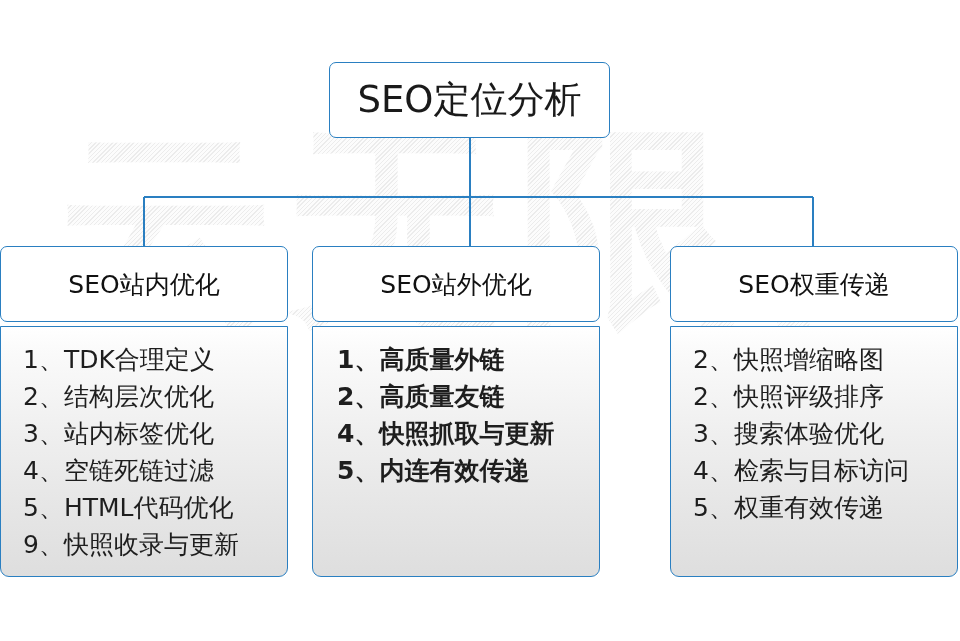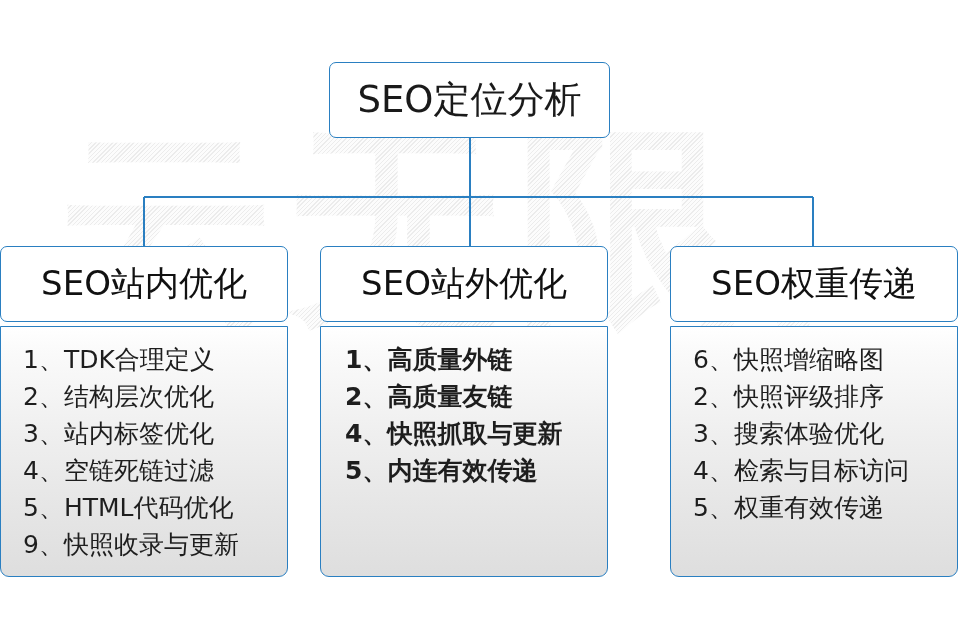--- a/index.html
+++ b/index.html
@@ -111,35 +111,35 @@
     width: 960px;
     height: 335px;
     z-index: 3;
   }
   .column {
     position: absolute;
     top: 0;
     width: 288px;
   }
   .column.col-1 { left: 0px; }
-  .column.col-2 { left: 320px; }
+  .column.col-2 { left: 312px; }
   .column.col-3 { left: 670px; }
 
   .column-header {
     box-sizing: border-box;
     height: 76px;
     border: 1px solid #2a7fc1;
     border-radius: 7px;
     background: #ffffff;
     display: flex;
     align-items: center;
     justify-content: center;
   }
   .column-header-label {
-    font-size: 34px;
+    font-size: 25px;
     color: #111111;
     font-family: "DejaVu Sans", sans-serif;
   }
 
   .column-body {
     box-sizing: border-box;
     margin-top: 4px;
     height: 251px;
     border: 1px solid #2a7fc1;
     border-top: 1px solid #2a7fc1;
@@ -224,21 +224,21 @@
         </ul>
       </div>
     </div>
 
     <div class="column col-3">
       <div class="column-header">
         <span class="column-header-label">SEO权重传递</span>
       </div>
       <div class="column-body">
         <ul class="item-list">
-          <li>6、快照增缩略图</li>
+          <li>2、快照增缩略图</li>
           <li>2、快照评级排序</li>
           <li>3、搜索体验优化</li>
           <li>4、检索与目标访问</li>
           <li>5、权重有效传递</li>
         </ul>
       </div>
     </div>
 
   </div>
 </div>

